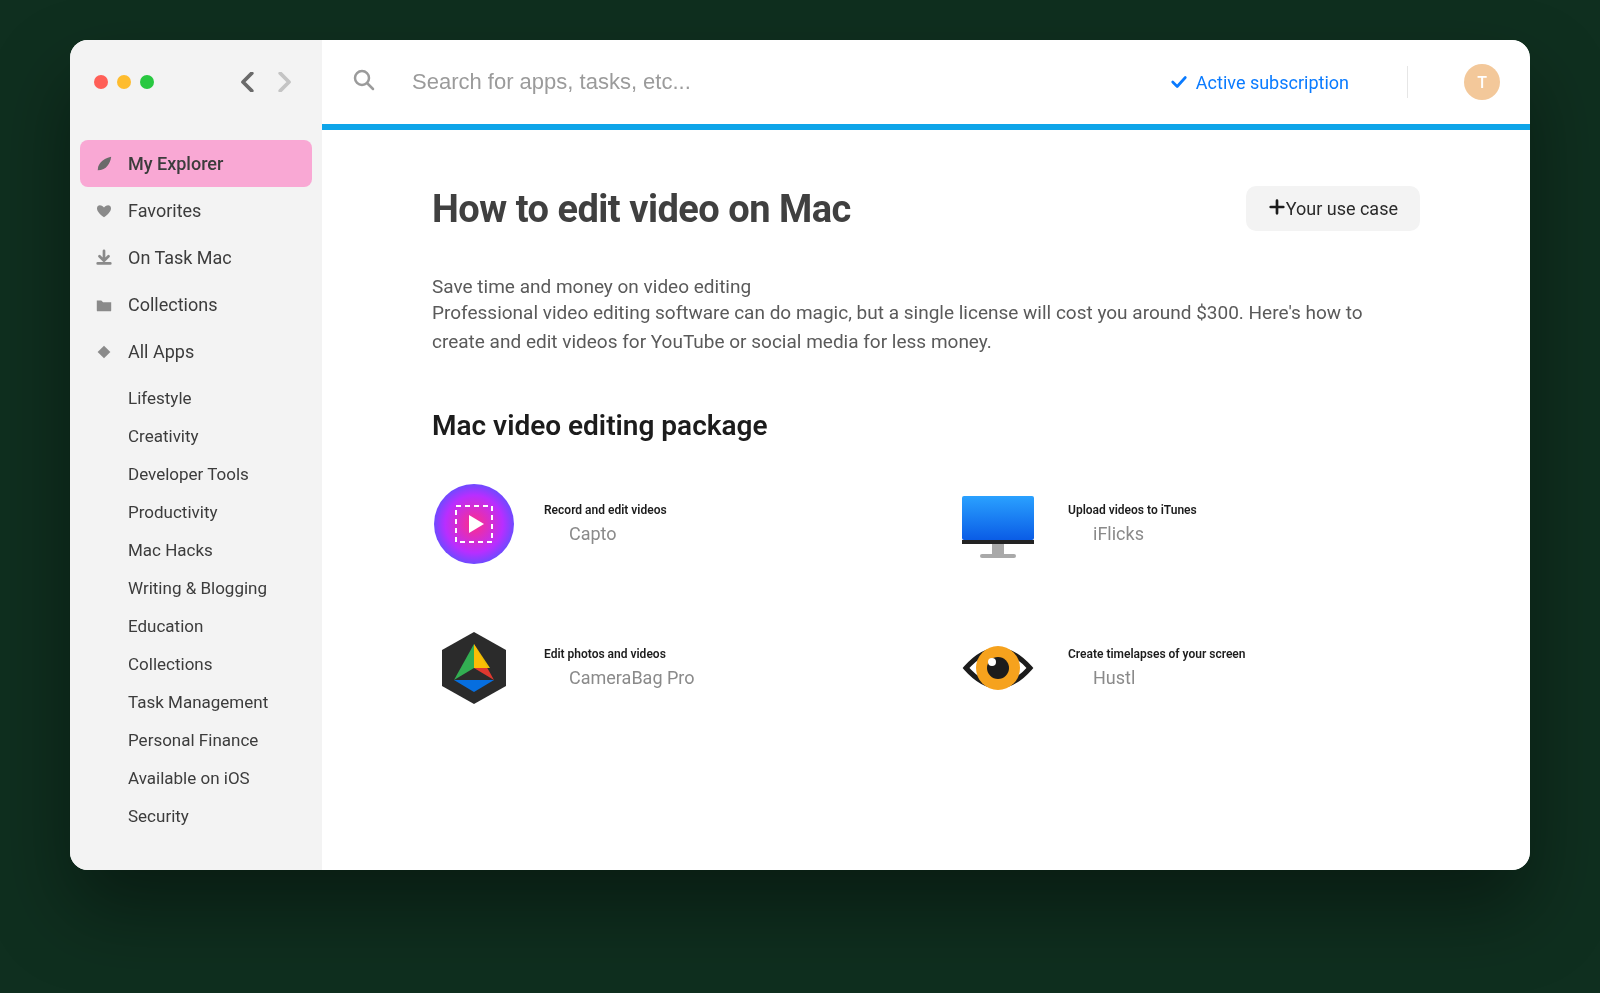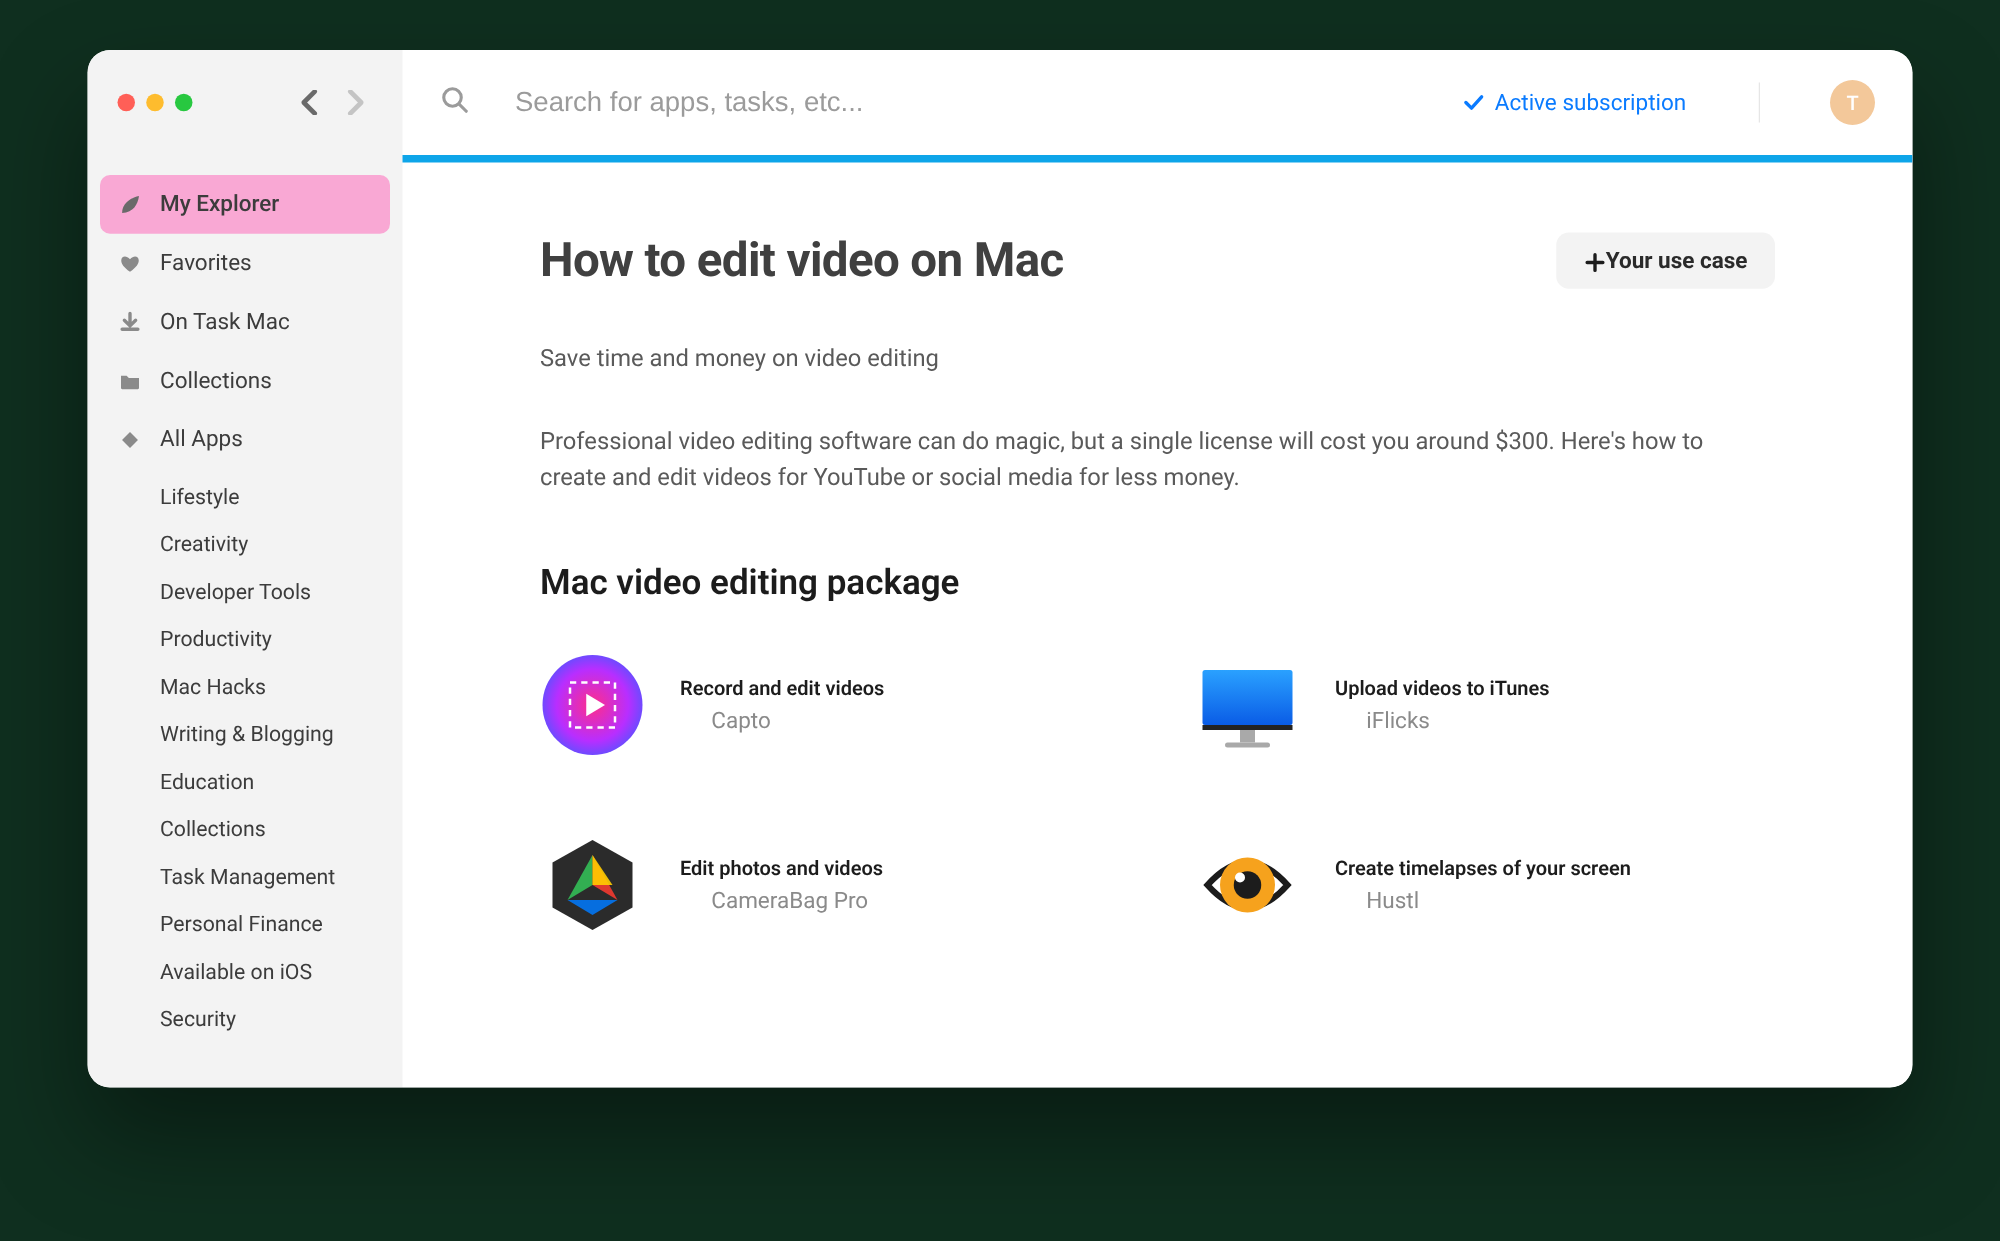--- a/index.html
+++ b/index.html
@@ -107,37 +107,37 @@
     padding: 56px 110px 40px 110px;
     overflow:auto;
   }
   .heading-row { display:flex; align-items:center; }
   h1 { margin:0; font-size: 38px; font-weight:700; color:#404040; letter-spacing:-0.5px;}
   .usecase-btn {
     margin-left:auto;
     background:#f3f3f3;
     border-radius:10px;
     padding: 12px 22px;
-    display:flex; align-items:flex-end; gap:0;
-    font-size:18px; font-weight:700; color:#2a2a2a;
+    display:flex; align-items:flex-start; gap:0;
+    font-size:18px; font-weight:400; color:#2a2a2a;
     cursor:pointer;
   }
   .subtitle { margin-top:44px; font-size:19px; color:#5a5a5a; }
-  .body-text { margin-top:40px; font-size:19px; color:#5a5a5a; line-height:1.55; max-width: 970px;}
+  .body-text { font-size:19px; color:#5a5a5a; line-height:1.55; max-width: 970px;}
   h2 { margin:52px 0 0 0; font-size:28px; font-weight:600; color:#1c1c1c;}
   .grid {
     margin-top:40px;
     display:grid;
     grid-template-columns: 1fr 1fr;
     column-gap: 60px;
     row-gap: 60px;
   }
   .app-card { display:flex; gap:28px; align-items:center; cursor:pointer;}
   .app-icon { width:84px; height:84px; flex:0 0 84px; display:flex; align-items:center; justify-content:center;}
-  .app-title { font-size:16px; font-weight:600; color:#1c1c1c; }
+  .app-title { font-size:12px; font-weight:600; color:#1c1c1c; }
   .app-sub { font-size:18px; color:#8a8a8a; margin-top:6px;margin-left:25px;}
 </style>
 </head>
 <body>
 
 <div class="window">
 
   <div class="sidebar">
     <div class="titlebar">
       <div class="traffic">

